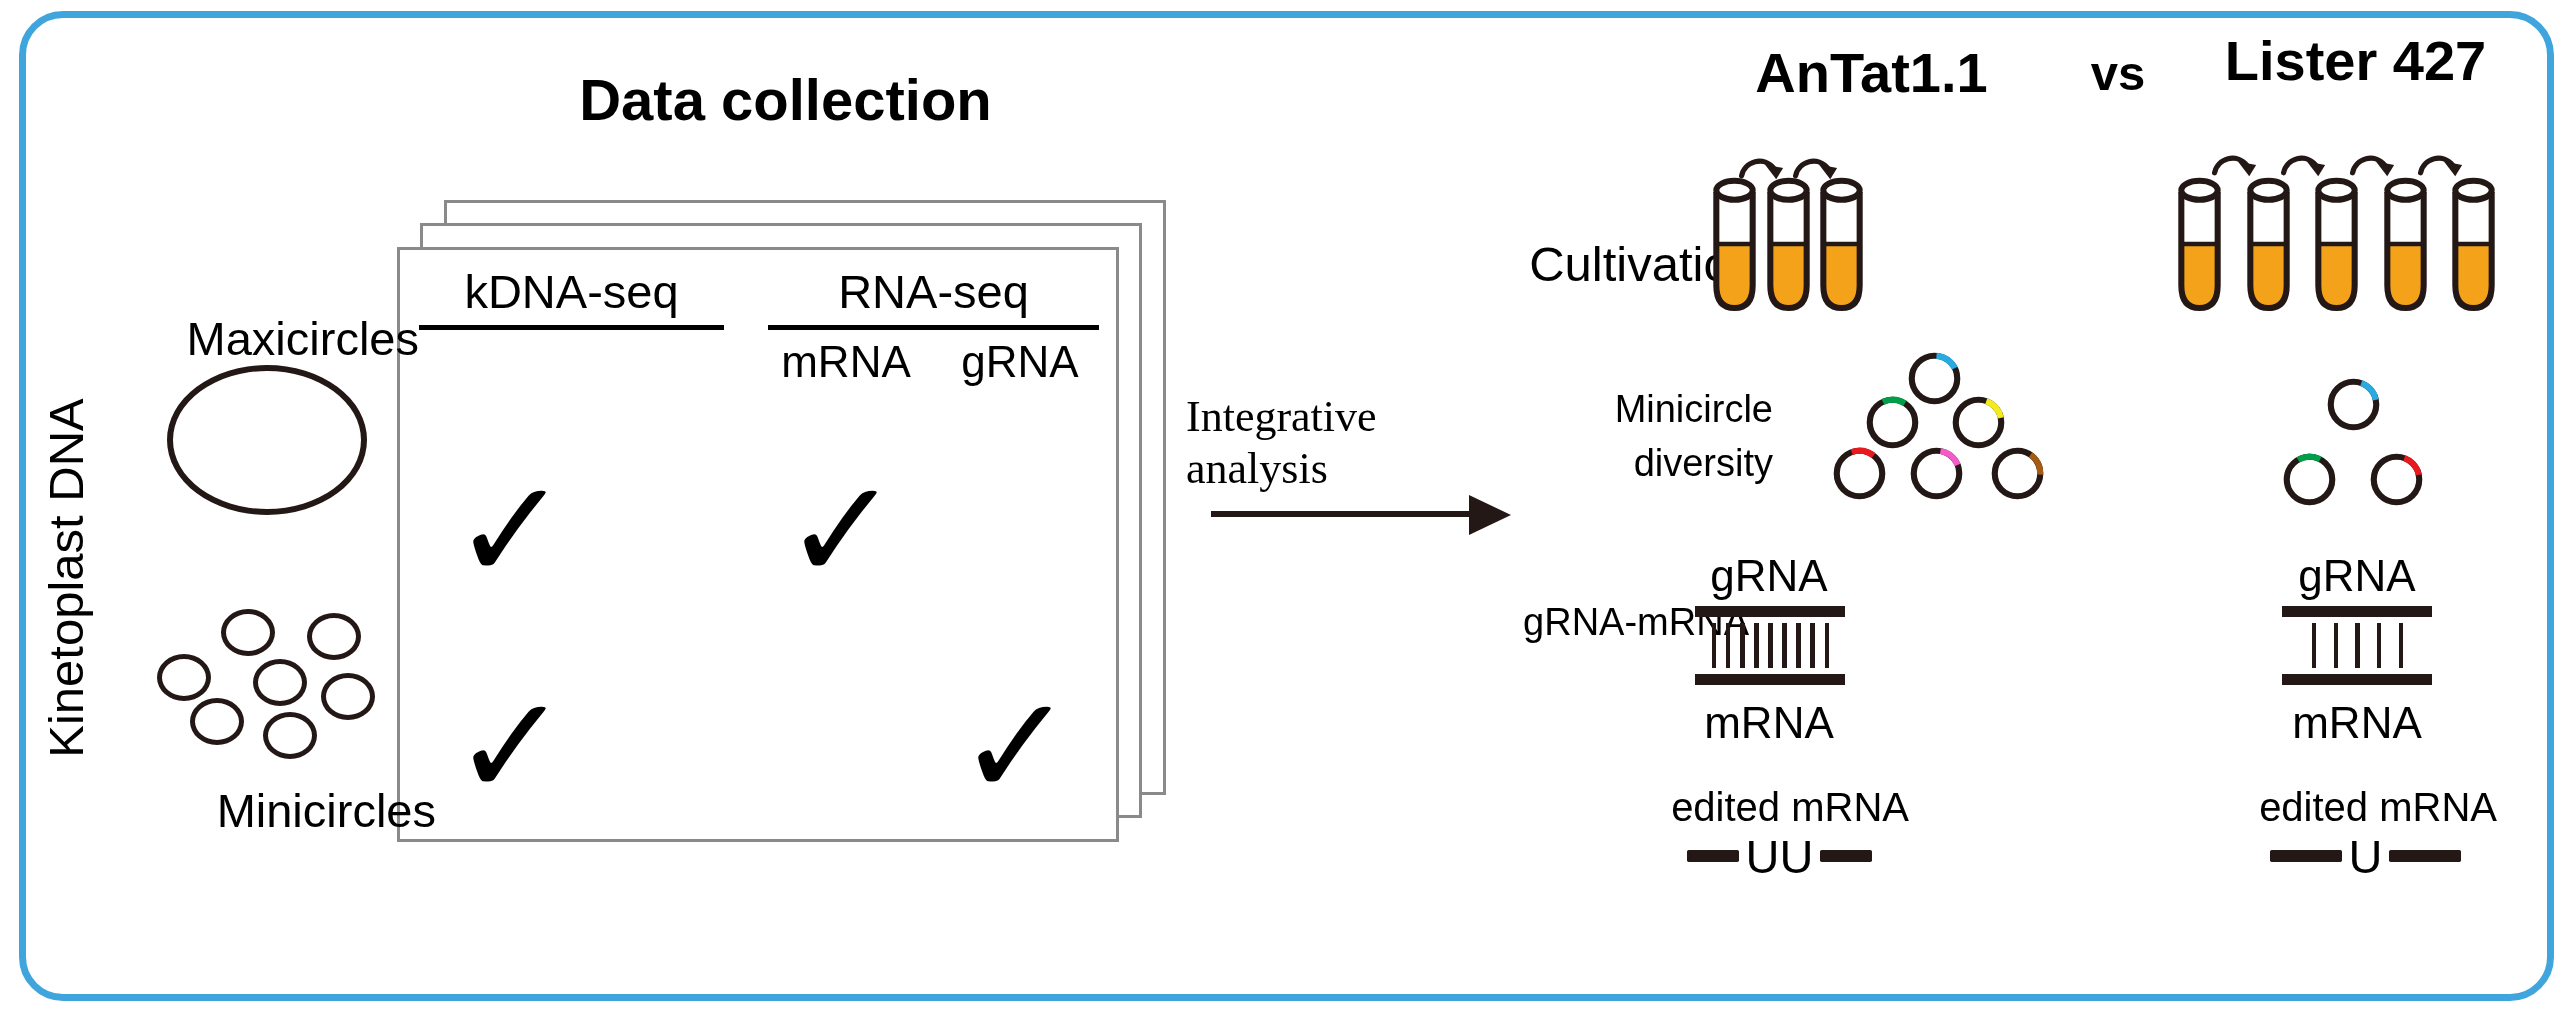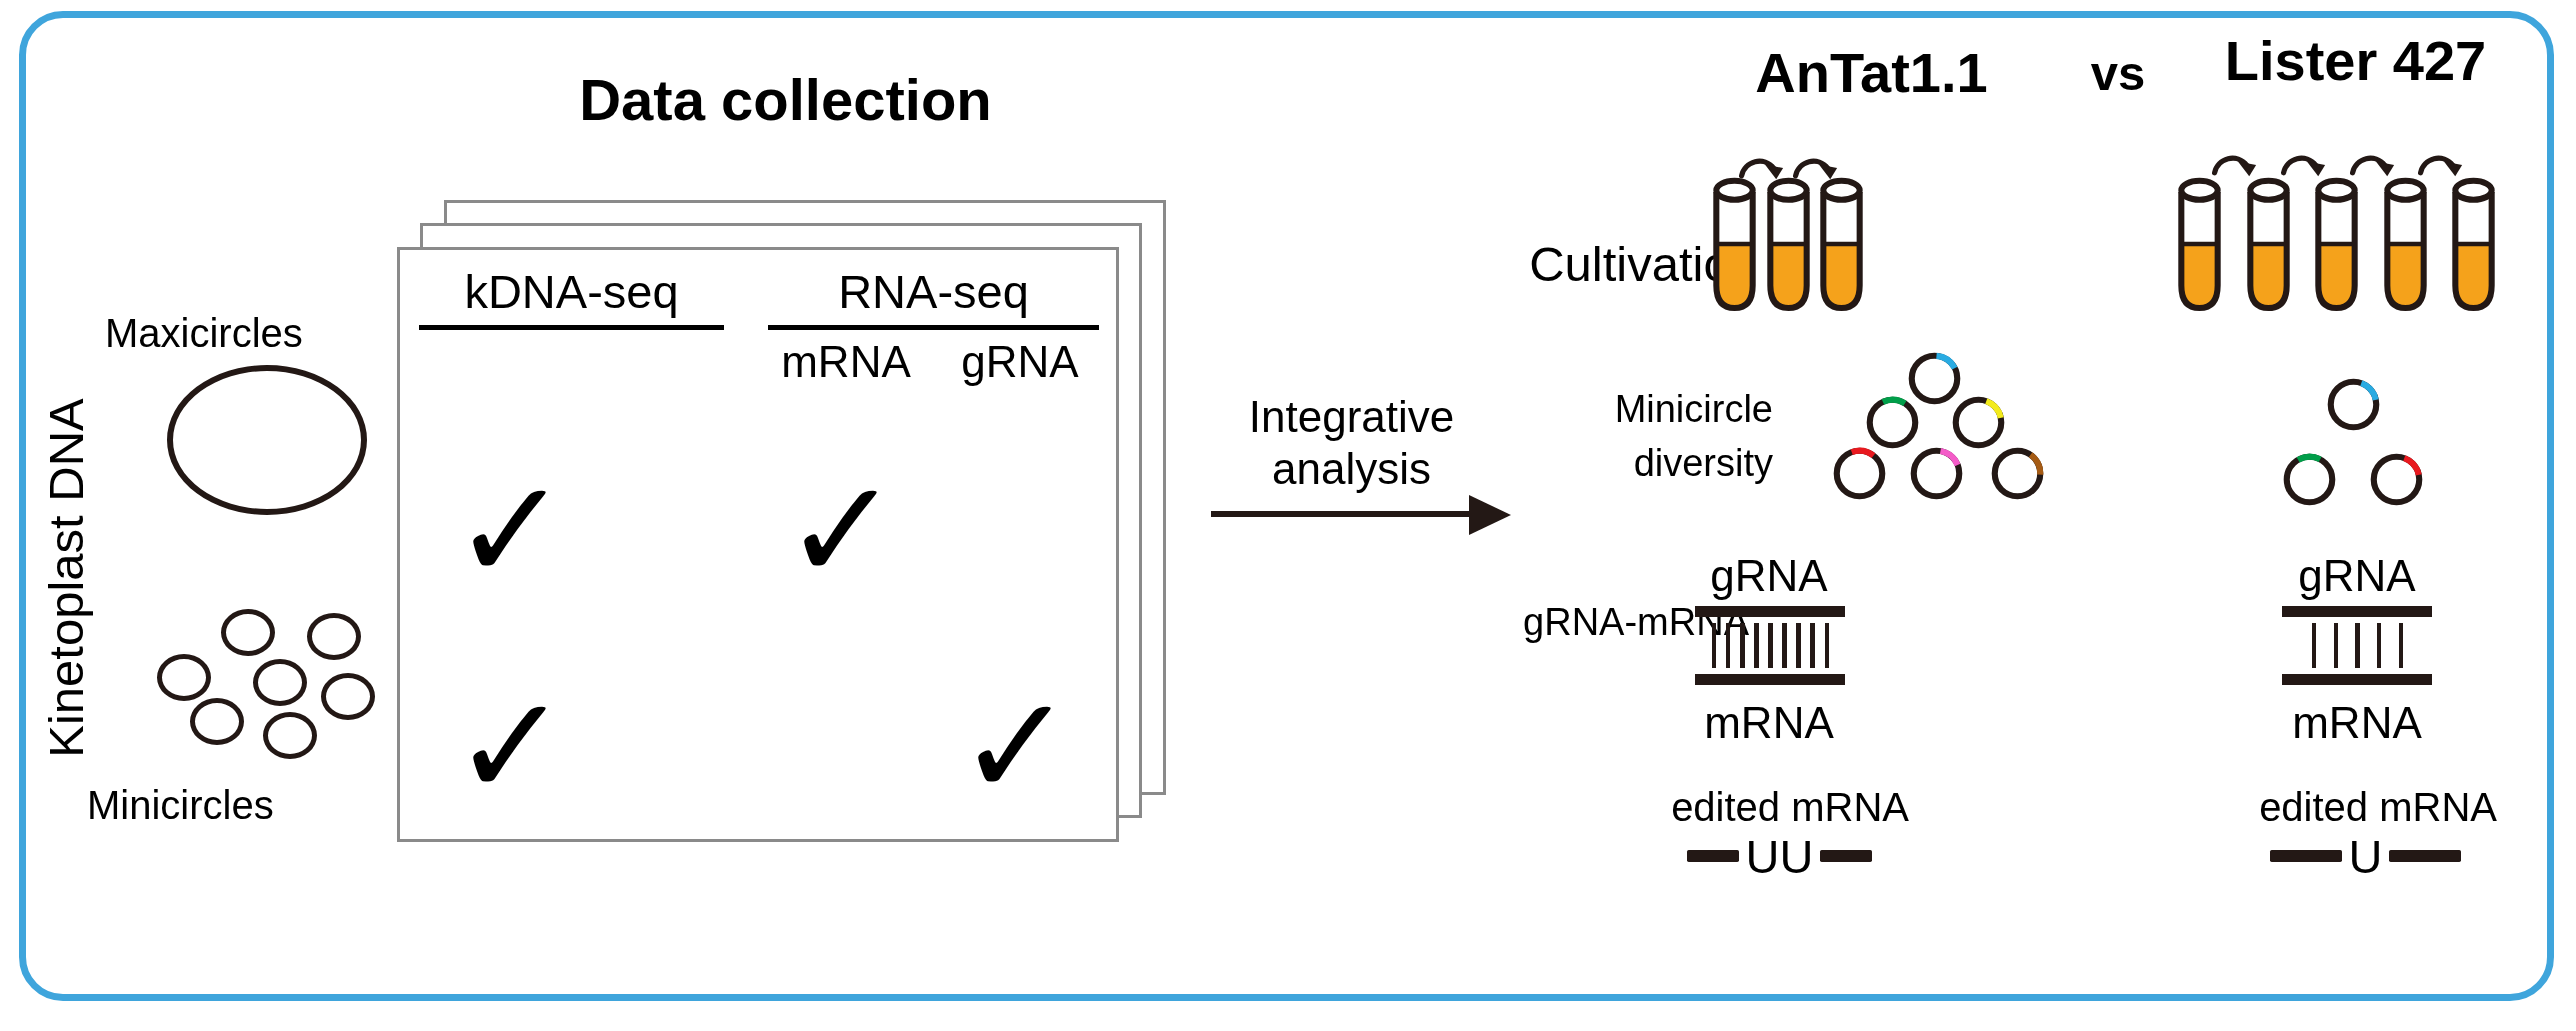--- a/index.html
+++ b/index.html
@@ -6,25 +6,25 @@
   #figure{position:relative;width:2576px;height:1031px;background:#fff;
           font-family:"Liberation Sans","DejaVu Sans",sans-serif;color:#000;}
   .abs{position:absolute;}
   #frame{left:19px;top:11.3px;width:2535px;height:990px;border:7px solid #3FA5DC;border-radius:44px;box-sizing:border-box;}
   .title{font-size:58px;font-weight:bold;text-align:center;}
   .page{background:#fff;border:3.5px solid #8a8a8a;box-sizing:border-box;}
   .colhead{font-size:47px;text-align:center;}
   .subhead{font-size:44px;text-align:center;}
   .rule{background:#000;height:5.2px;}
   .check{font-size:140px;line-height:140px;width:140px;text-align:center;font-family:"DejaVu Sans",sans-serif;font-weight:bold;}
-  .sidelabel{font-size:40px;text-align:left;}
+  .sidelabel{font-size:47px;text-align:right;}
   .vtext{font-size:49px;text-align:center;transform:rotate(-90deg);}
   .maxi-ellipse{border:6.1px solid #231815;border-radius:50%;background:#fff;}
   .mini-ellipse{border:5.2px solid #231815;border-radius:50%;background:#fff;width:44px;height:37px;}
-  .arrlabel{font-size:44px;text-align:center;line-height:52px;}
+  .arrlabel{font-size:44px;text-align:left;line-height:52px;font-family:Liberation Serif, serif;}
   .arrline{background:#231815;height:6.1px;}
   .arrhead{width:0;height:0;border-left:42px solid #231815;border-top:20px solid transparent;border-bottom:20px solid transparent;}
   .strain{font-size:56px;font-weight:bold;text-align:center;}
   .vs{font-size:49px;font-weight:bold;text-align:center;}
   .rowlabel{font-size:38px;line-height:54px;}
   .r-right{text-align:right;}
   .r-center{text-align:center;}
   .tuberow{display:flex;align-items:flex-start;}
   .gap-antat{gap:8.7px;}
   .gap-lister{gap:23.6px;}

